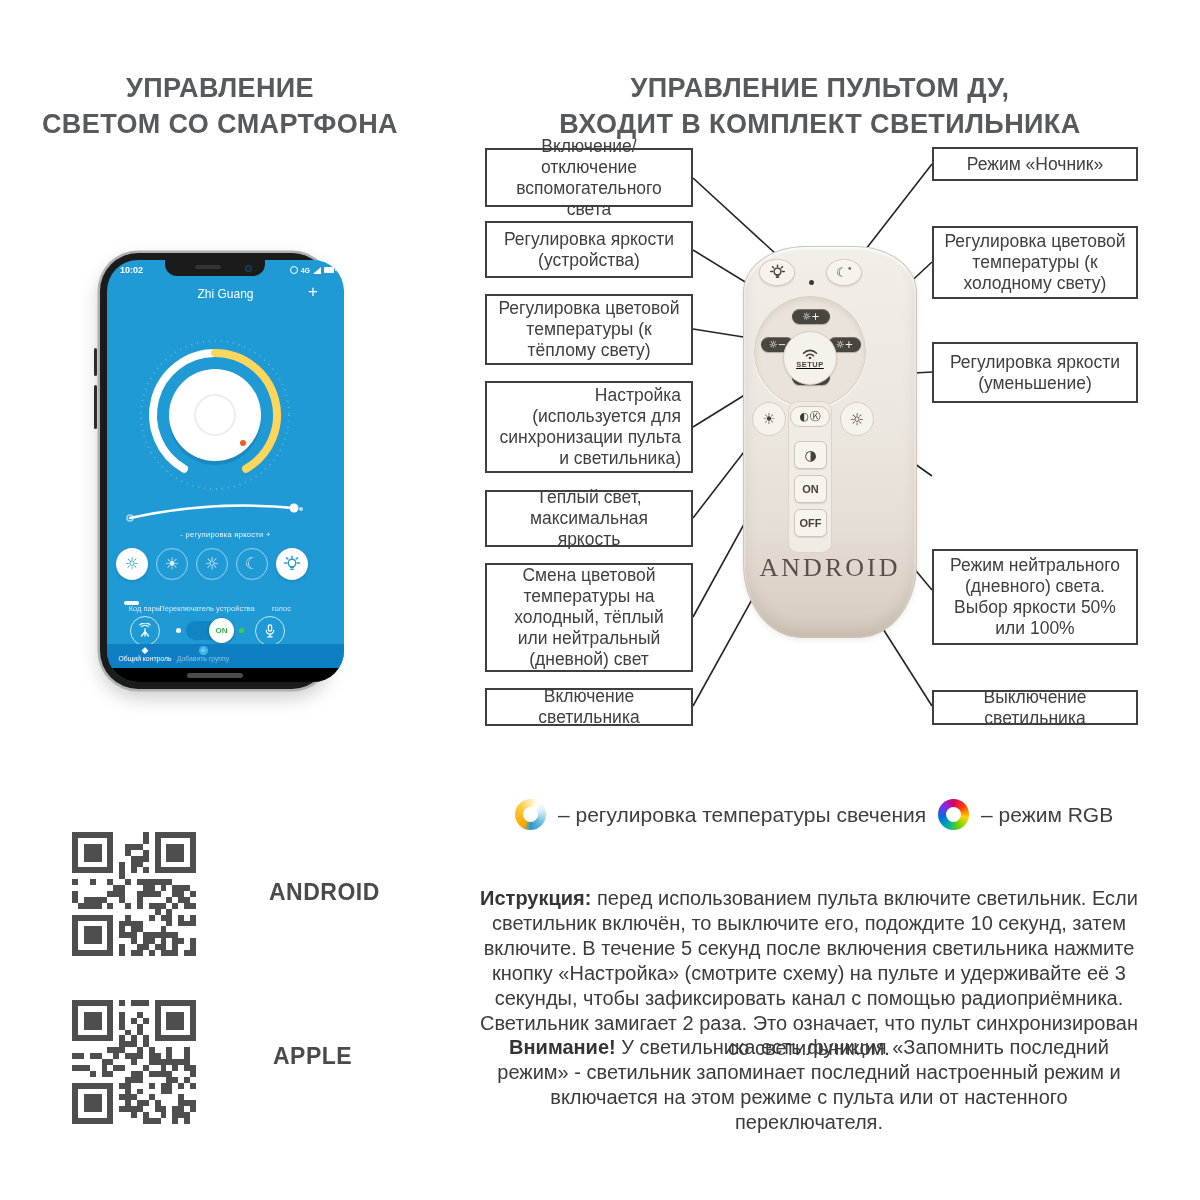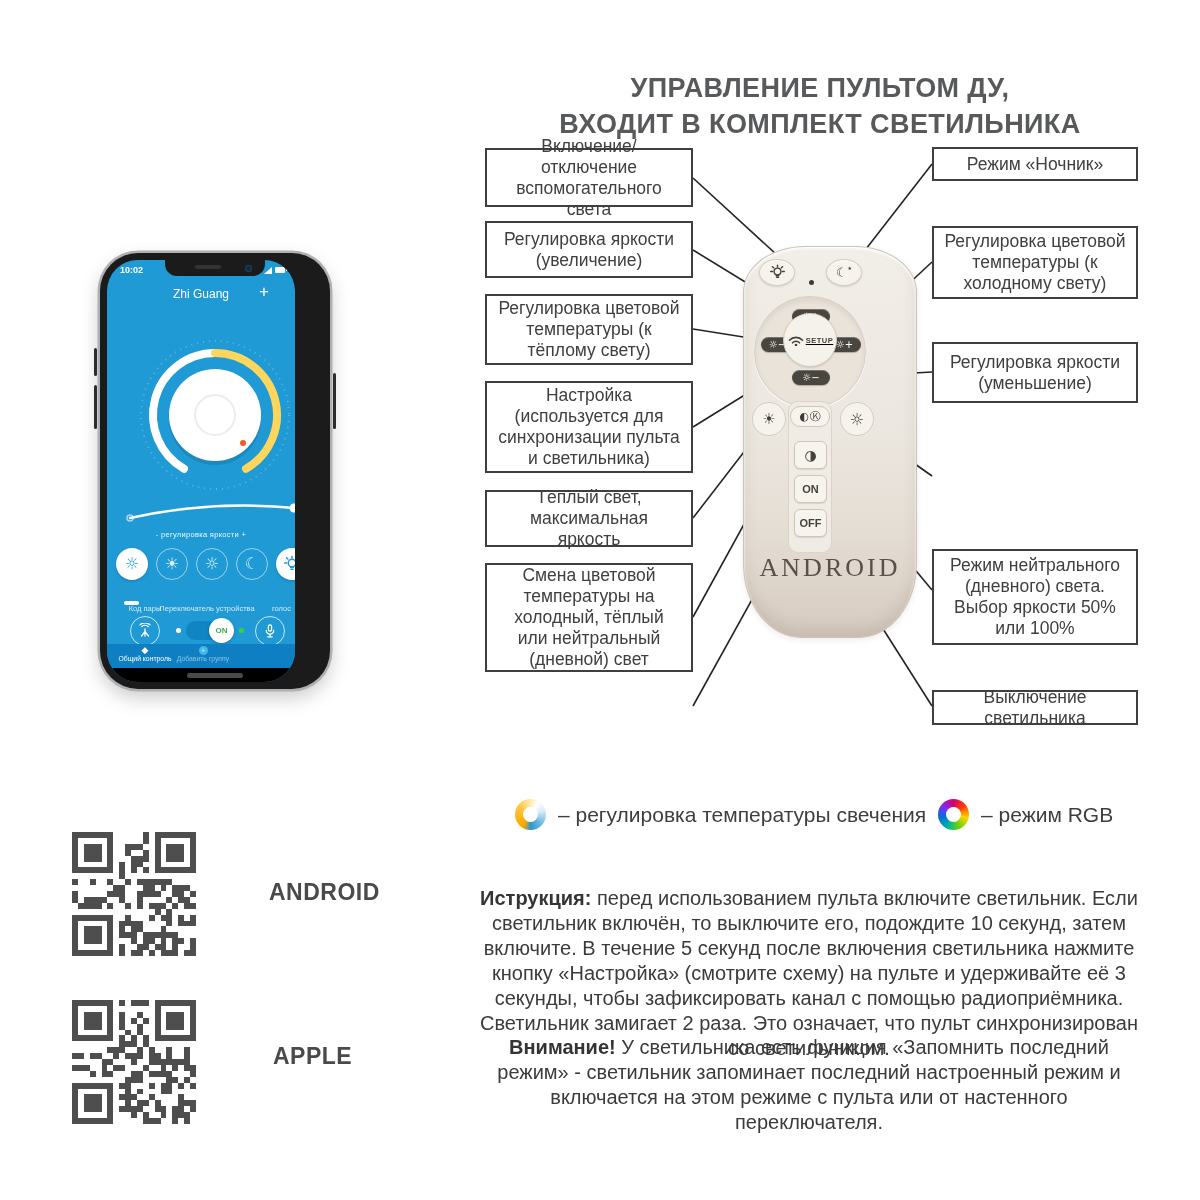--- a/index.html
+++ b/index.html
@@ -17,30 +17,30 @@
   
   .lines{position:absolute;left:0;top:0;width:1200px;height:1200px;pointer-events:none;}
 
   
   .cb{position:absolute;background:#fff;border:2px solid #3f3f3f;box-sizing:border-box;
       display:flex;align-items:center;justify-content:center;text-align:center;
       color:#3f3f3f;font-size:17.5px;line-height:1.2;padding:3px 10px;}
   .cbL{left:485px;width:208px;}
   .cbR{left:932px;width:206px;}
   .cbL1{top:148px;height:59px;} .cbL2{top:221px;height:57px;} .cbL3{top:294px;height:71px;}
-  .cbL4{top:381px;height:92px;} .cbL5{top:490px;height:57px;} .cbL6{top:563px;height:109px;}
+  .cbL4{top:381px;height:92px;text-align:right;} .cbL5{top:490px;height:57px;} .cbL6{top:563px;height:109px;}
   .cbL7{top:688px;height:38px;}
   .cbR1{top:147px;height:34px;} .cbR2{top:226px;height:73px;} .cbR3{top:342px;height:61px;}
   .cbR4{top:446px;height:59px;} .cbR5{top:549px;height:96px;} .cbR6{top:690px;height:35px;}
 
   
   .phone{position:absolute;left:100px;top:253px;width:230px;height:436px;background:#1b1b1b;
          border-radius:38px;box-shadow:0 0 0 2.5px #aeb0b2, 0 8px 20px rgba(0,0,0,.22);}
   .side-btn{position:absolute;background:#2c2c2c;border-radius:2px;}
-  .screen{position:absolute;left:7px;top:7px;width:188px;height:422px;border-radius:31px;
+  .screen{position:absolute;left:7px;top:7px;width:237px;height:422px;border-radius:31px;
           background:#1f9ad5;overflow:hidden;}
   .notch{position:absolute;left:58px;top:0;width:100px;height:16px;background:#1b1b1b;
          border-radius:0 0 12px 12px;z-index:5;}
   .notch .speaker{position:absolute;left:30px;top:5px;width:26px;height:3.5px;border-radius:2px;background:#333;}
   .notch .cam{position:absolute;right:13px;top:4.5px;width:7px;height:7px;border-radius:50%;
               background:#0e2a3f;box-shadow:inset 0 0 2px #2e6ea0;}
   .statusbar{position:absolute;left:0;top:0;width:100%;height:20px;color:#fff;z-index:4;}
   .sb-time{position:absolute;left:13px;top:5px;font-size:9px;font-weight:bold;}
   .sb-icons{position:absolute;right:10px;top:6px;display:flex;align-items:center;gap:3px;}
   .sb-gear{width:6px;height:6px;border:1.3px solid #fff;border-radius:50%;}
@@ -96,23 +96,23 @@
           box-shadow:inset 0 2px 3px #fff, inset 0 -8px 14px rgba(120,100,80,.16), 0 2px 6px rgba(0,0,0,.08);}
   .rov{position:absolute;width:36px;height:27px;border-radius:50%;background:#f6f2ec;border:1px solid #d6cdc1;
        box-sizing:border-box;box-shadow:0 1px 2px rgba(0,0,0,.12), inset 0 1px 1px #fff;
        display:flex;align-items:center;justify-content:center;color:#45403a;}
   .rov-bulb{left:15px;top:12px;}
   .rov-moon{left:82px;top:12px;}
   .rled{position:absolute;left:65px;top:33px;width:5px;height:5px;border-radius:50%;background:#3a3a3a;}
   .rpad{position:absolute;left:10px;top:49px;width:112px;height:112px;border-radius:50%;background:#e9e3da;
         border:1px solid #d8cfc4;box-sizing:border-box;
         box-shadow:inset 0 3px 6px rgba(0,0,0,.07), 0 1px 1px #fff;}
-  .rsetup{position:absolute;left:39px;top:66px;width:54px;height:54px;border-radius:50%;background:#f5f1eb;
+  .rsetup{position:absolute;left:39px;top:84px;width:54px;height:54px;border-radius:50%;background:#f5f1eb;
           border:1px solid #d5ccc0;box-sizing:border-box;box-shadow:0 1px 2px rgba(0,0,0,.12);
-          display:flex;flex-direction:row;align-items:center;justify-content:center;gap:1px;text-decoration:underline;}
+          display:flex;flex-direction:column;align-items:center;justify-content:center;gap:1px;text-decoration:underline;}
   .rsetup .setup-txt{font-size:7.5px;font-weight:bold;letter-spacing:.5px;color:#45403a;}
   .rpill{position:absolute;background:#49453f;border-radius:8px;color:#fff;display:flex;align-items:center;
          justify-content:center;font-size:10px;line-height:1;
          box-shadow:inset 0 1px 0 rgba(255,255,255,.25), 0 1px 1px rgba(0,0,0,.25);}
   .rp-top{left:48px;top:62px;width:38px;height:15px;}
   .rp-left{left:17px;top:90px;width:33px;height:15px;}
   .rp-right{left:84px;top:90px;width:33px;height:15px;}
   .rp-bottom{left:48px;top:123px;width:38px;height:15px;}
   .rcol{position:absolute;left:44px;top:154px;width:44px;height:152px;border-radius:10px;background:#f0ebe4;
         border:1px solid #ddd4c9;box-sizing:border-box;}
@@ -163,20 +163,24 @@
     <line x1="693" y1="617" x2="798" y2="426"></line>
     <line x1="693" y1="706" x2="806" y2="502"></line>
     <line x1="932" y1="164" x2="852" y2="267"></line>
     <line x1="932" y1="262" x2="846" y2="342"></line>
     <line x1="932" y1="372" x2="824" y2="378"></line>
     <line x1="932" y1="476" x2="860" y2="425"></line>
     <line x1="932" y1="590" x2="823" y2="459"></line>
     <line x1="932" y1="706" x2="819" y2="528"></line>
   </svg>
 
+  <div class="title title-left">
+    <span>УПРАВЛЕНИЕ</span>
+    <span>СВЕТОМ СО СМАРТФОНА</span>
+  </div>
   <div class="title title-right">
     <span>УПРАВЛЕНИЕ ПУЛЬТОМ ДУ,</span>
     <span>ВХОДИТ В КОМПЛЕКТ СВЕТИЛЬНИКА</span>
   </div>
 
   <div class="phone">
     <div class="side-btn" style="left:-6px;top:95px;width:3px;height:28px;"></div>
     <div class="side-btn" style="left:-6px;top:132px;width:3px;height:44px;"></div>
     <div class="side-btn" style="right:-6px;top:120px;width:3px;height:56px;"></div>
     <div class="screen">
@@ -766,25 +770,26 @@
     </div>
     <div class="rsq rs-neutral">
         <span class="uni" style="font-size:14px;">◑</span>
       </div>
     <div class="rsq rs-on">ON</div>
     <div class="rsq rs-off">OFF</div>
     <div class="rbrand">ANDROID</div>
   </div>
 
   <div class="cb cbL cbL1">Включение/отключение вспомогательного света</div>
-  <div class="cb cbL cbL2">Регулировка яркости (увеличение)</div>
+  <div class="cb cbL cbL2">Регулировка яркости (устройства)</div>
   <div class="cb cbL cbL3">Регулировка цветовой температуры (к тёплому свету)</div>
   <div class="cb cbL cbL4">Настройка (используется для синхронизации пульта и светильника)</div>
   <div class="cb cbL cbL5">Тёплый свет, максимальная яркость</div>
   <div class="cb cbL cbL6">Смена цветовой температуры на холодный, тёплый или нейтральный (дневной) свет</div>
+  <div class="cb cbL cbL7">Включение светильника</div>
 
   <div class="cb cbR cbR1">Режим «Ночник»</div>
   <div class="cb cbR cbR2">Регулировка цветовой температуры (к холодному свету)</div>
   <div class="cb cbR cbR3">Регулировка яркости (уменьшение)</div>
   <div class="cb cbR cbR5">Режим нейтрального (дневного) света. Выбор яркости 50% или 100%</div>
   <div class="cb cbR cbR6">Выключение светильника</div>
 
   <div class="leg leg1">
     <span class="ring ring-warmcool"></span>
     <span>– регулировка температуры свечения</span>

